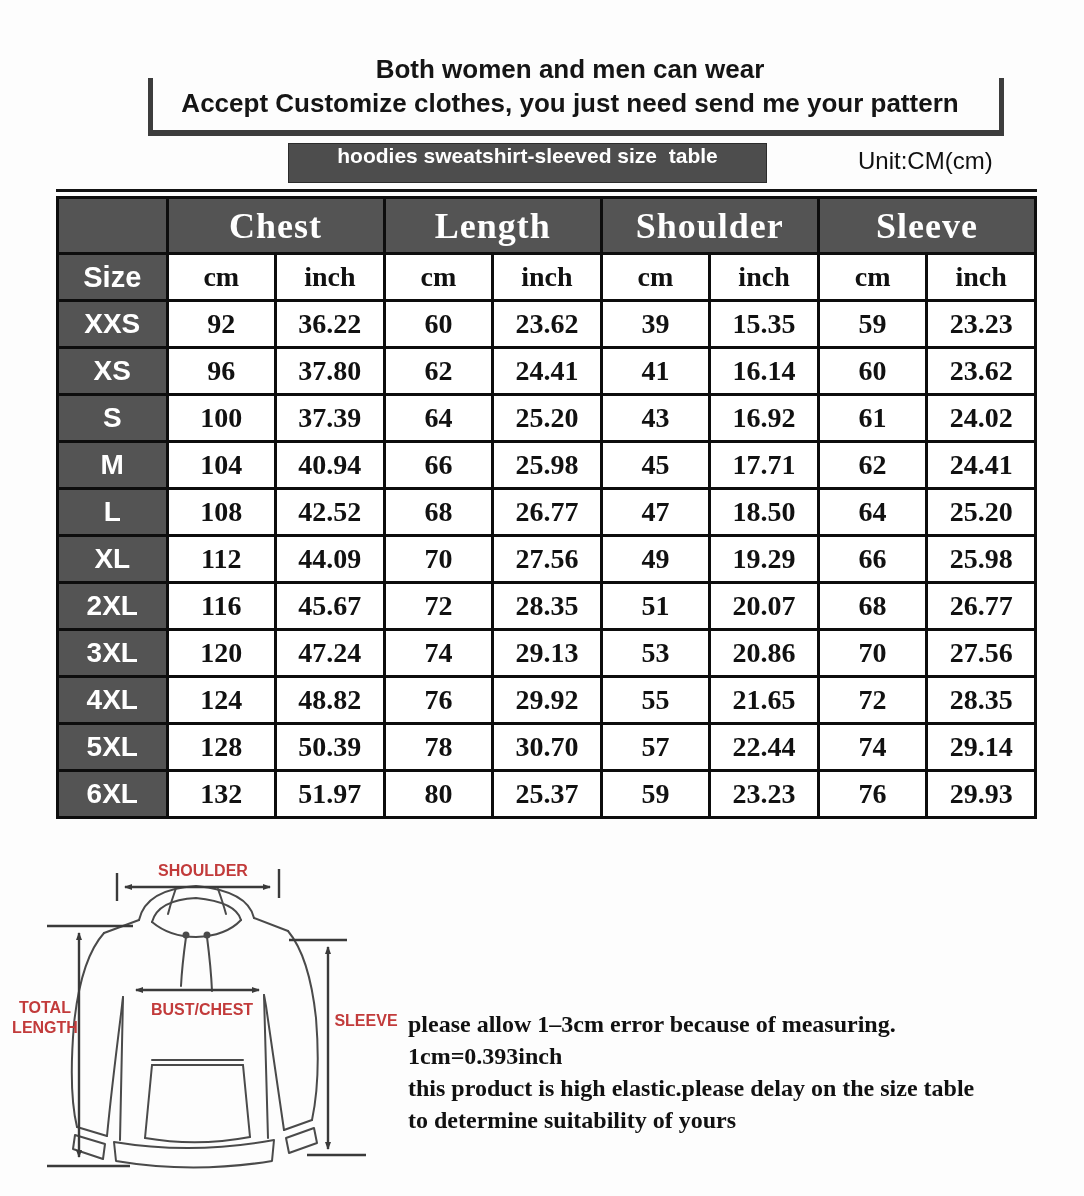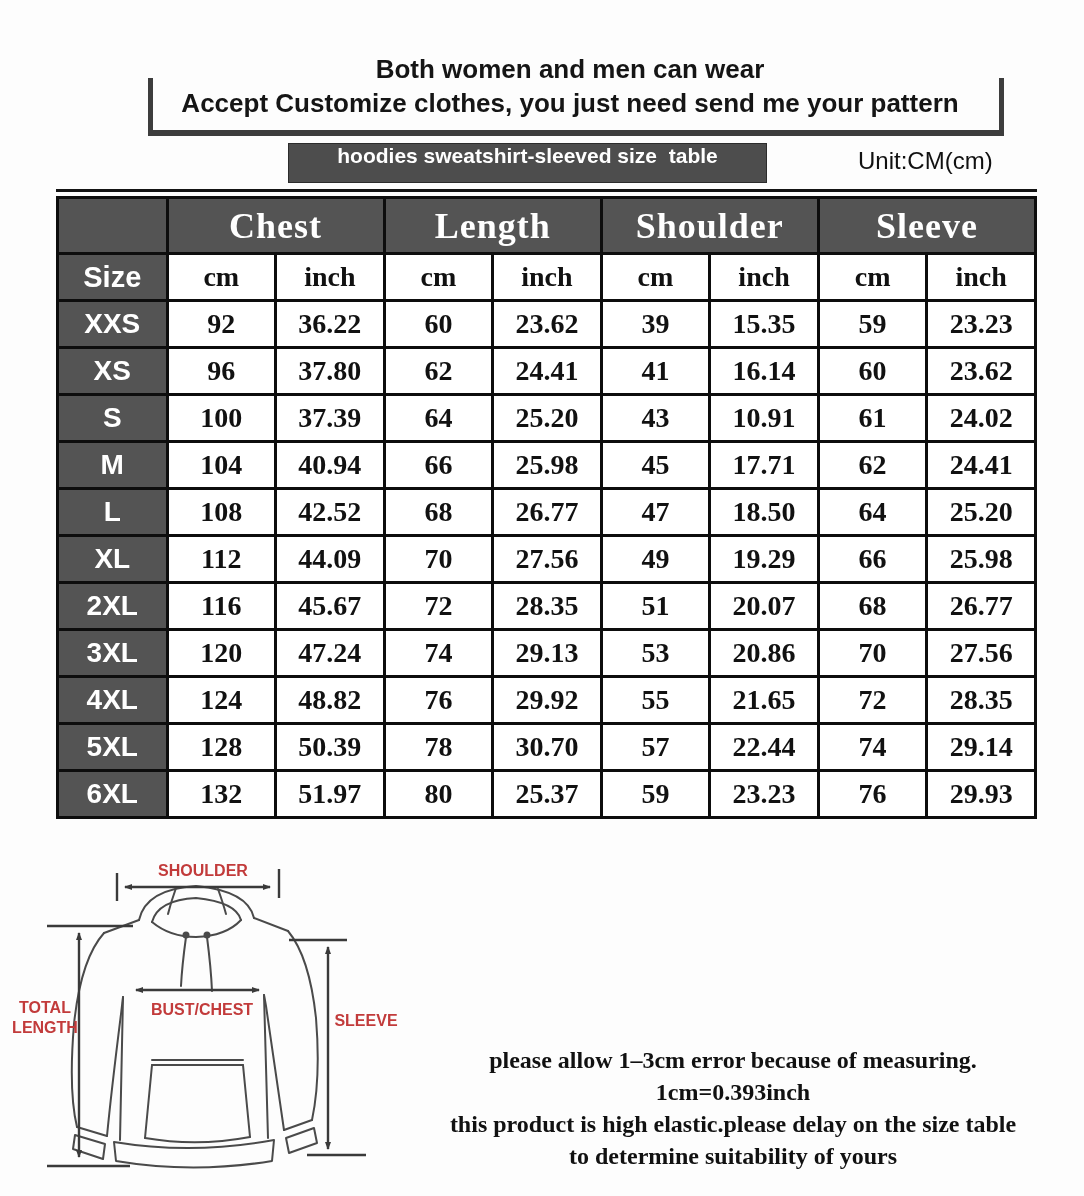--- a/index.html
+++ b/index.html
@@ -34,22 +34,22 @@
   
   .diagram-svg{position:absolute;left:0;top:856px;width:420px;height:340px;}
   .red-label{position:absolute;color:#c23b3b;font-weight:bold;font-size:16px;text-align:center;
     line-height:20px;white-space:pre-line;z-index:3;}
   .lbl-shoulder{left:148px;top:861px;width:110px;}
   .lbl-total{left:6px;top:998px;width:78px;}
   .lbl-bust{left:144px;top:1000px;width:116px;}
   .lbl-sleeve{left:328px;top:1011px;width:76px;}
 
   
-  .notes{position:absolute;left:408px;top:1008px;width:650px;text-align:center;
-    font-family:"Liberation Serif",serif;font-weight:bold;font-size:24px;line-height:32px;color:#111;margin-top:36px;}
+  .notes{position:absolute;left:408px;top:1008px;width:650px;
+    font-family:"Liberation Serif",serif;font-weight:bold;font-size:24px;line-height:32px;color:#111;}
 </style>
 </head>
 <body>
 
 <div class="page">
 
   <div class="banner-bracket"></div>
   <div class="banner-text">
     <div>Both women and men can wear</div>
     <div>Accept Customize clothes, you just need send me your pattern</div>
@@ -114,21 +114,21 @@
           <td class="num">60</td>
           <td class="num">23.62</td>
         </tr>
         <tr>
           <td class="dark row-label">S</td>
           <td class="num">100</td>
           <td class="num">37.39</td>
           <td class="num">64</td>
           <td class="num">25.20</td>
           <td class="num">43</td>
-          <td class="num">10.91</td>
+          <td class="num">16.92</td>
           <td class="num">61</td>
           <td class="num">24.02</td>
         </tr>
         <tr>
           <td class="dark row-label">M</td>
           <td class="num">104</td>
           <td class="num">40.94</td>
           <td class="num">66</td>
           <td class="num">25.98</td>
           <td class="num">45</td>

